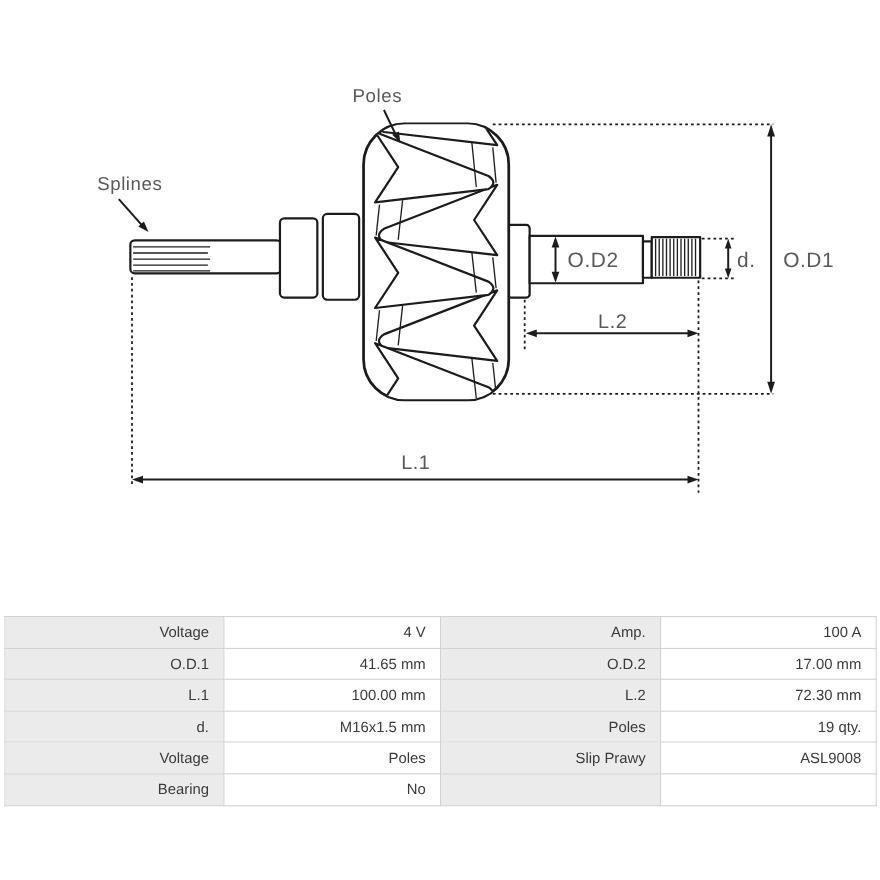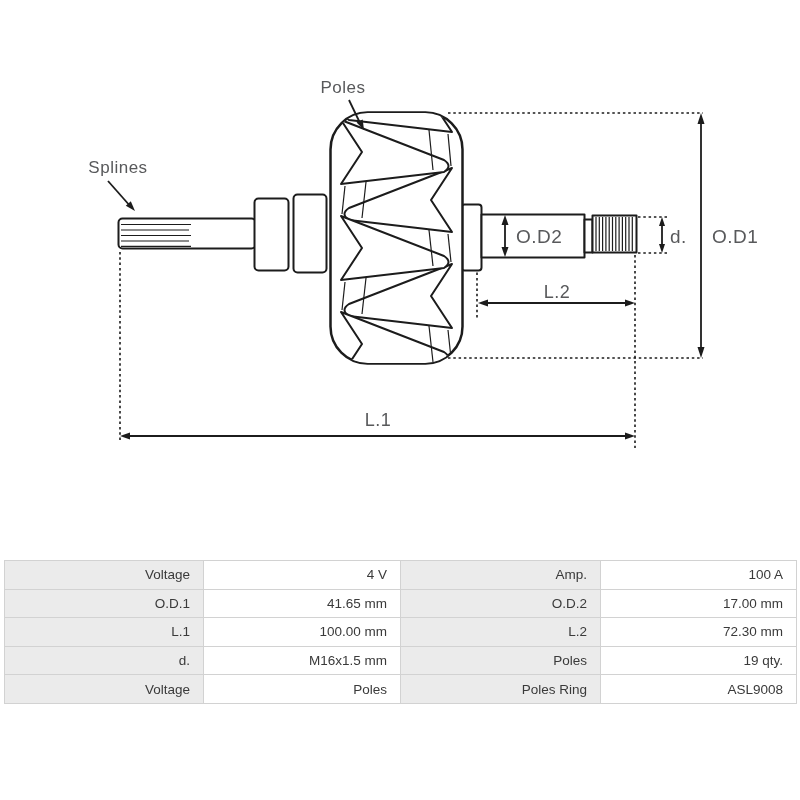--- a/index.html
+++ b/index.html
@@ -197,17 +197,23 @@
     </tr>
     <tr>
       <td class="lbl">d.</td>
       <td>M16x1.5 mm</td>
       <td class="lbl">Poles</td>
       <td>19 qty.</td>
     </tr>
     <tr>
       <td class="lbl">Voltage</td>
       <td>Poles</td>
-      <td class="lbl">Poles Ring</td>
+      <td class="lbl">Slip Prawy</td>
       <td>ASL9008</td>
+    </tr>
+    <tr>
+      <td class="lbl">Bearing</td>
+      <td>No</td>
+      <td class="lbl"></td>
+      <td></td>
     </tr>
   </tbody>
 </table>
 
 </body></html>

